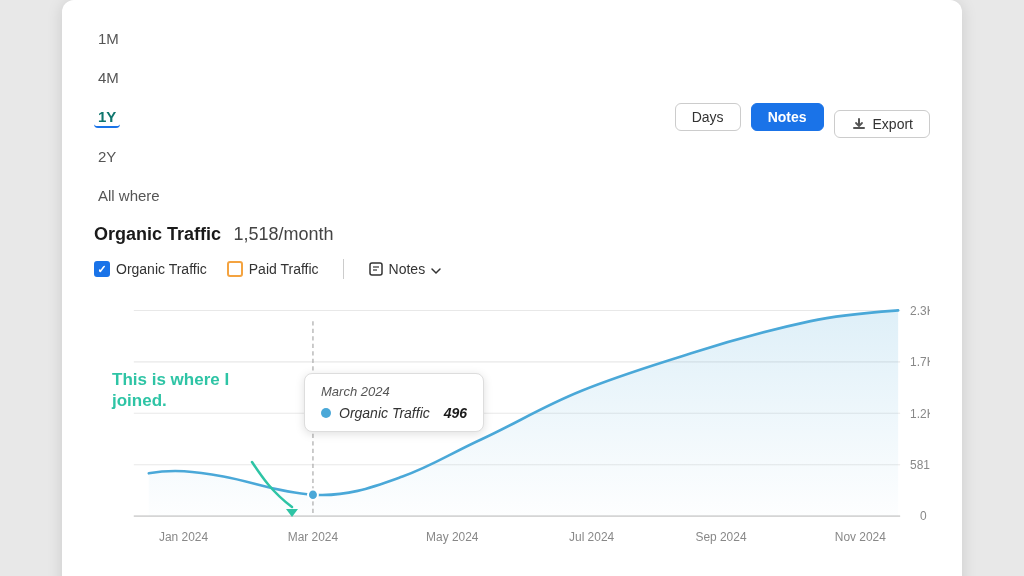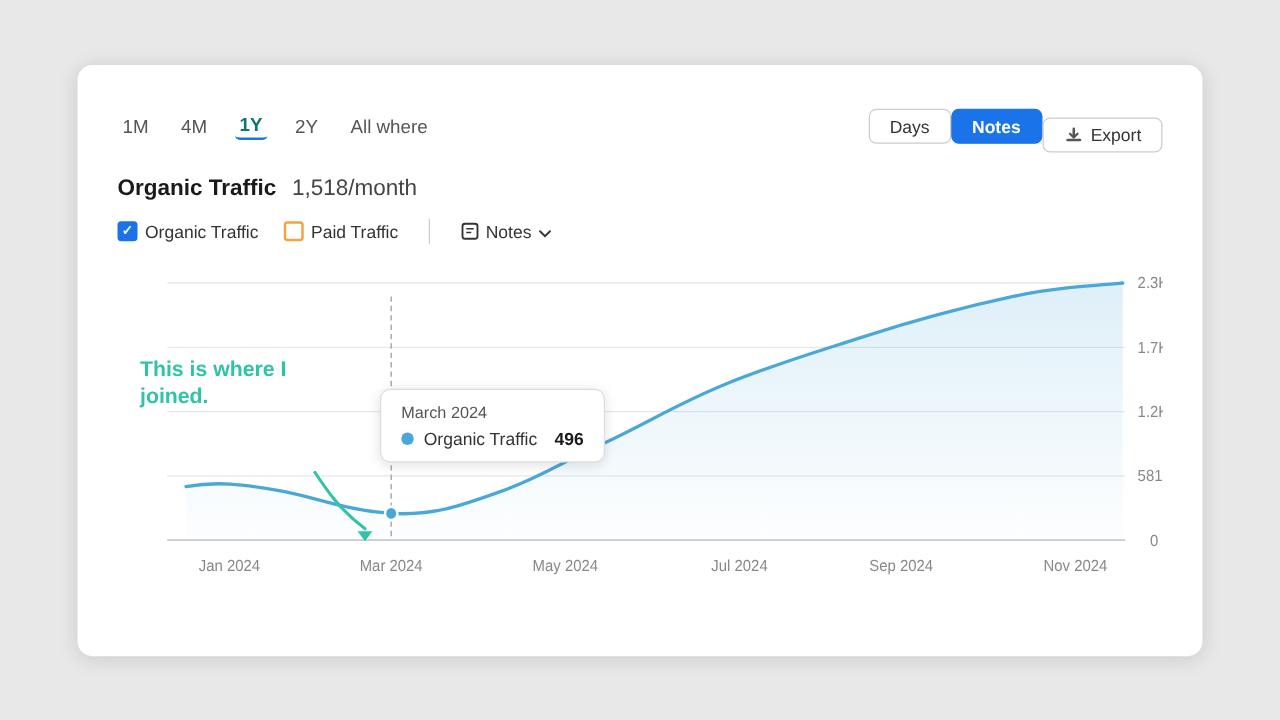--- a/index.html
+++ b/index.html
@@ -21,40 +21,42 @@
     }
     .top-bar {
       display: flex;
       align-items: center;
       justify-content: space-between;
       margin-bottom: 18px;
     }
     .time-filters {
       display: flex;
       gap: 18px;
-      align-items: flex-end;
+      align-items: flex-start;
+      flex-direction: column;
     }
     .time-btn {
       font-size: 15px;
       color: #555;
       background: none;
       border: none;
       cursor: pointer;
       padding: 2px 4px;
       border-radius: 4px;
       font-weight: 500;
     }
     .time-btn.active {
       color: #0f766e;
       font-weight: 700;
       border-bottom: 2.5px solid #1a73e8;
       padding-bottom: 1px;
     }
     .right-controls {
       display: flex;
+      gap: 10px;
       align-items: center;
       padding-left: 21px;
     }
     .toggle-btn {
       padding: 5px 16px;
       border: 1.5px solid #ccc;
       background: #fff;
       border-radius: 6px;
       font-size: 14px;
       cursor: pointer;
@@ -158,24 +160,25 @@
     
     .tooltip {
       position: absolute;
       background: #fff;
       border: 1px solid #ddd;
       border-radius: 8px;
       padding: 10px 16px;
       box-shadow: 0 2px 10px rgba(0,0,0,0.13);
       font-size: 14px;
       min-width: 180px;
-      top: 106px;
+      top: 84px;
       left: 210px;
       pointer-events: none;
       z-index: 10;
+      font-style: italic;
     }
     .tooltip-date {
       font-size: 13px;
       color: #555;
       margin-bottom: 6px;
     }
     .tooltip-row {
       display: flex;
       align-items: center;
       gap: 8px;

